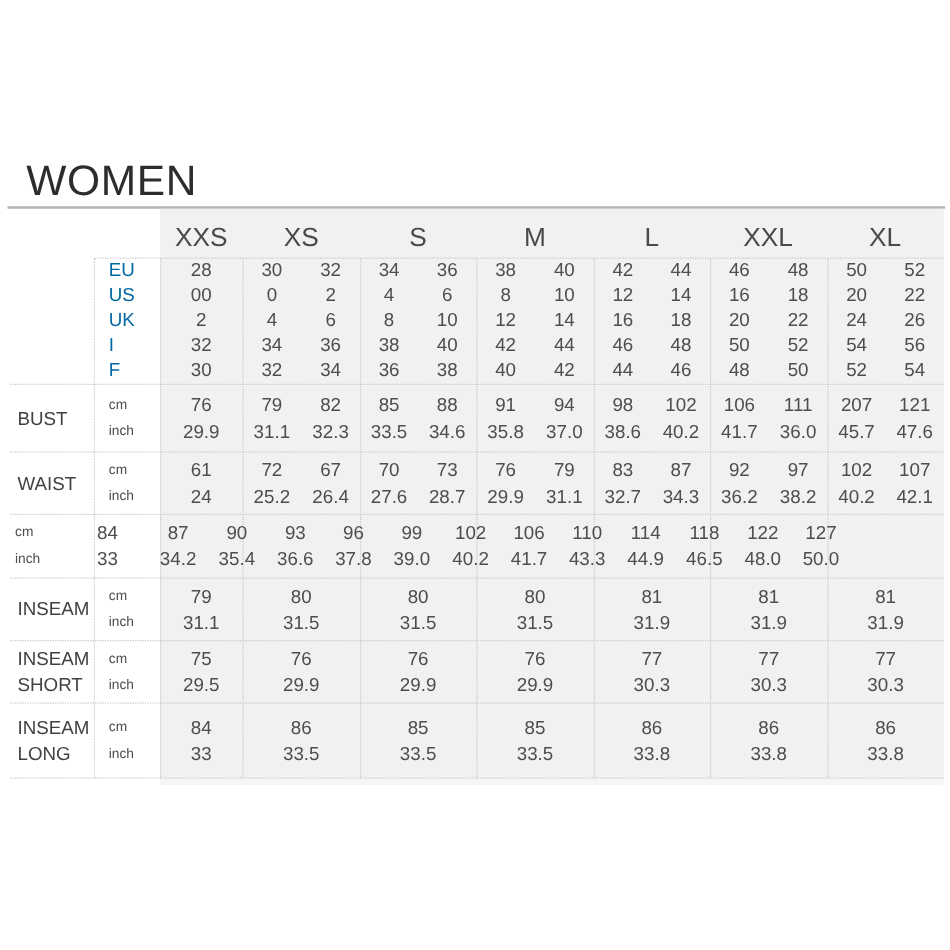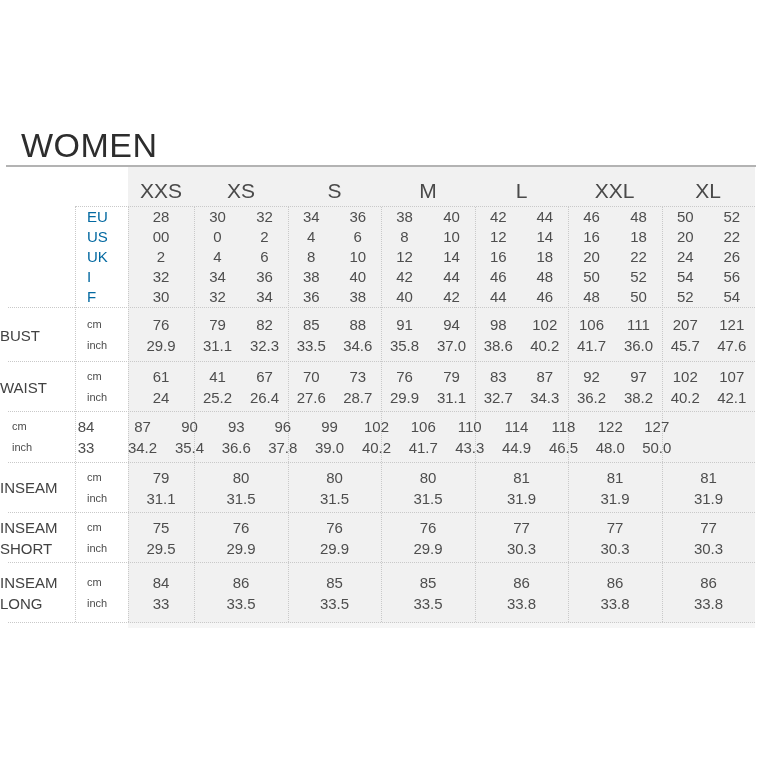--- a/index.html
+++ b/index.html
@@ -14,21 +14,21 @@
   .vline{position:absolute;width:0;top:207px;height:415px;border-left:1px dotted #c9c9c9;}
   .row{position:absolute;left:0;width:755px;display:flex;}
   .spacer{flex:none;}
   .hdr-cell{flex:none;display:flex;align-items:center;justify-content:center;
             font-size:21px;color:#4a4a4a;}
   .srow{height:20px;line-height:20px;font-size:15px;}
   .unit-cell{flex:none;width:53px;padding-left:12px;box-sizing:border-box;color:#0369a1;}
   .vcell{flex:none;display:flex;}
   .vcell span{flex:1;text-align:center;}
   .mgroup{display:flex;align-items:stretch;}
-  .mlabel{flex:none;width:75px;box-sizing:border-box;
+  .mlabel{flex:none;width:75px;padding-left:14px;box-sizing:border-box;
           display:flex;flex-direction:column;justify-content:center;color:#424242;}
   .mlabel div{line-height:21px;font-size:15px;}
   .munits{flex:none;width:53px;padding-left:12px;box-sizing:border-box;
           display:flex;flex-direction:column;justify-content:center;color:#4c4c4c;}
   .munits div{line-height:21px;font-size:11px;}
   .mcell{flex:none;display:flex;flex-direction:column;justify-content:center;font-size:15px;}
   .mline{display:flex;line-height:21px;}
   .mline span{flex:1;text-align:center;}
 </style>
 </head>
@@ -323,21 +323,21 @@
         <div class="mcell" style="width: 66px;">
           <div class="mline">
             <span>61</span>
           </div>
           <div class="mline">
             <span>24</span>
           </div>
         </div>
         <div class="mcell" style="width: 94px;">
           <div class="mline">
-            <span>41</span>
+            <span>72</span>
             <span>67</span>
           </div>
           <div class="mline">
             <span>25.2</span>
             <span>26.4</span>
           </div>
         </div>
         <div class="mcell" style="width: 93px;">
           <div class="mline">
             <span>70</span>

